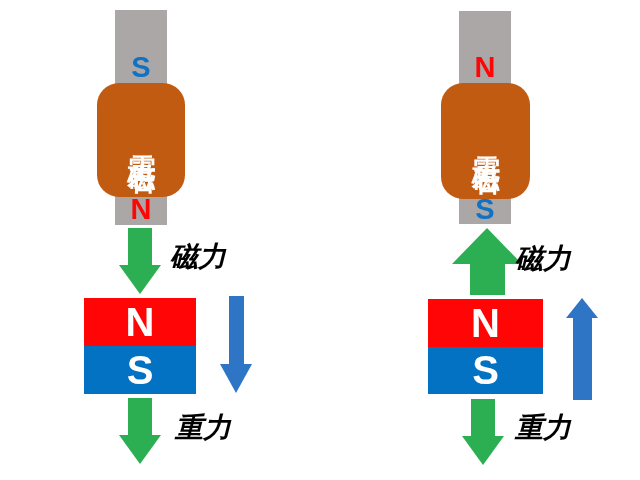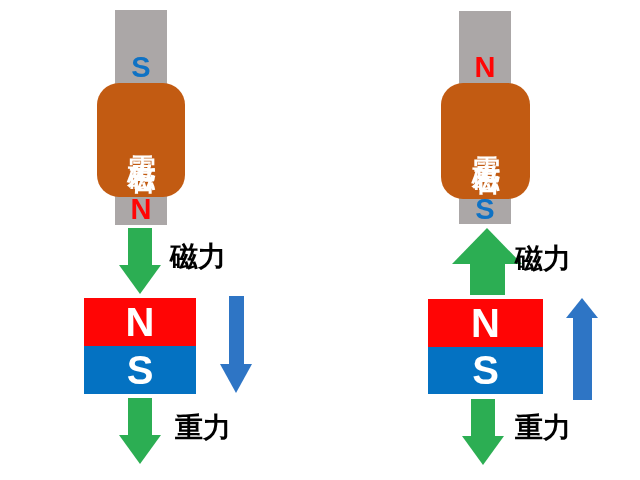--- a/index.html
+++ b/index.html
@@ -60,20 +60,21 @@
   .b-up .head {
     width:0; height:0; border-left:16px solid transparent;
     border-right:16px solid transparent; border-bottom:20px solid var(--blue-arrow);
   }
   .b-up .shaft { width:19px; height:82px; background:var(--blue-arrow); }
 
   
   .force-label {
     color:var(--label-text); font-weight:bold; font-size:28px; line-height:30px;
     white-space:nowrap;
+    font-style:italic;
   }
 </style>
 </head>
 <body>
 
 <div class="canvas">
 
   <div class="abs core-bar" style="left:115px; top:10px; width:52px; height:215px;"></div>
 
   <div class="abs pole-letter pole-s" style="left:115px; top:52px;">S</div>

